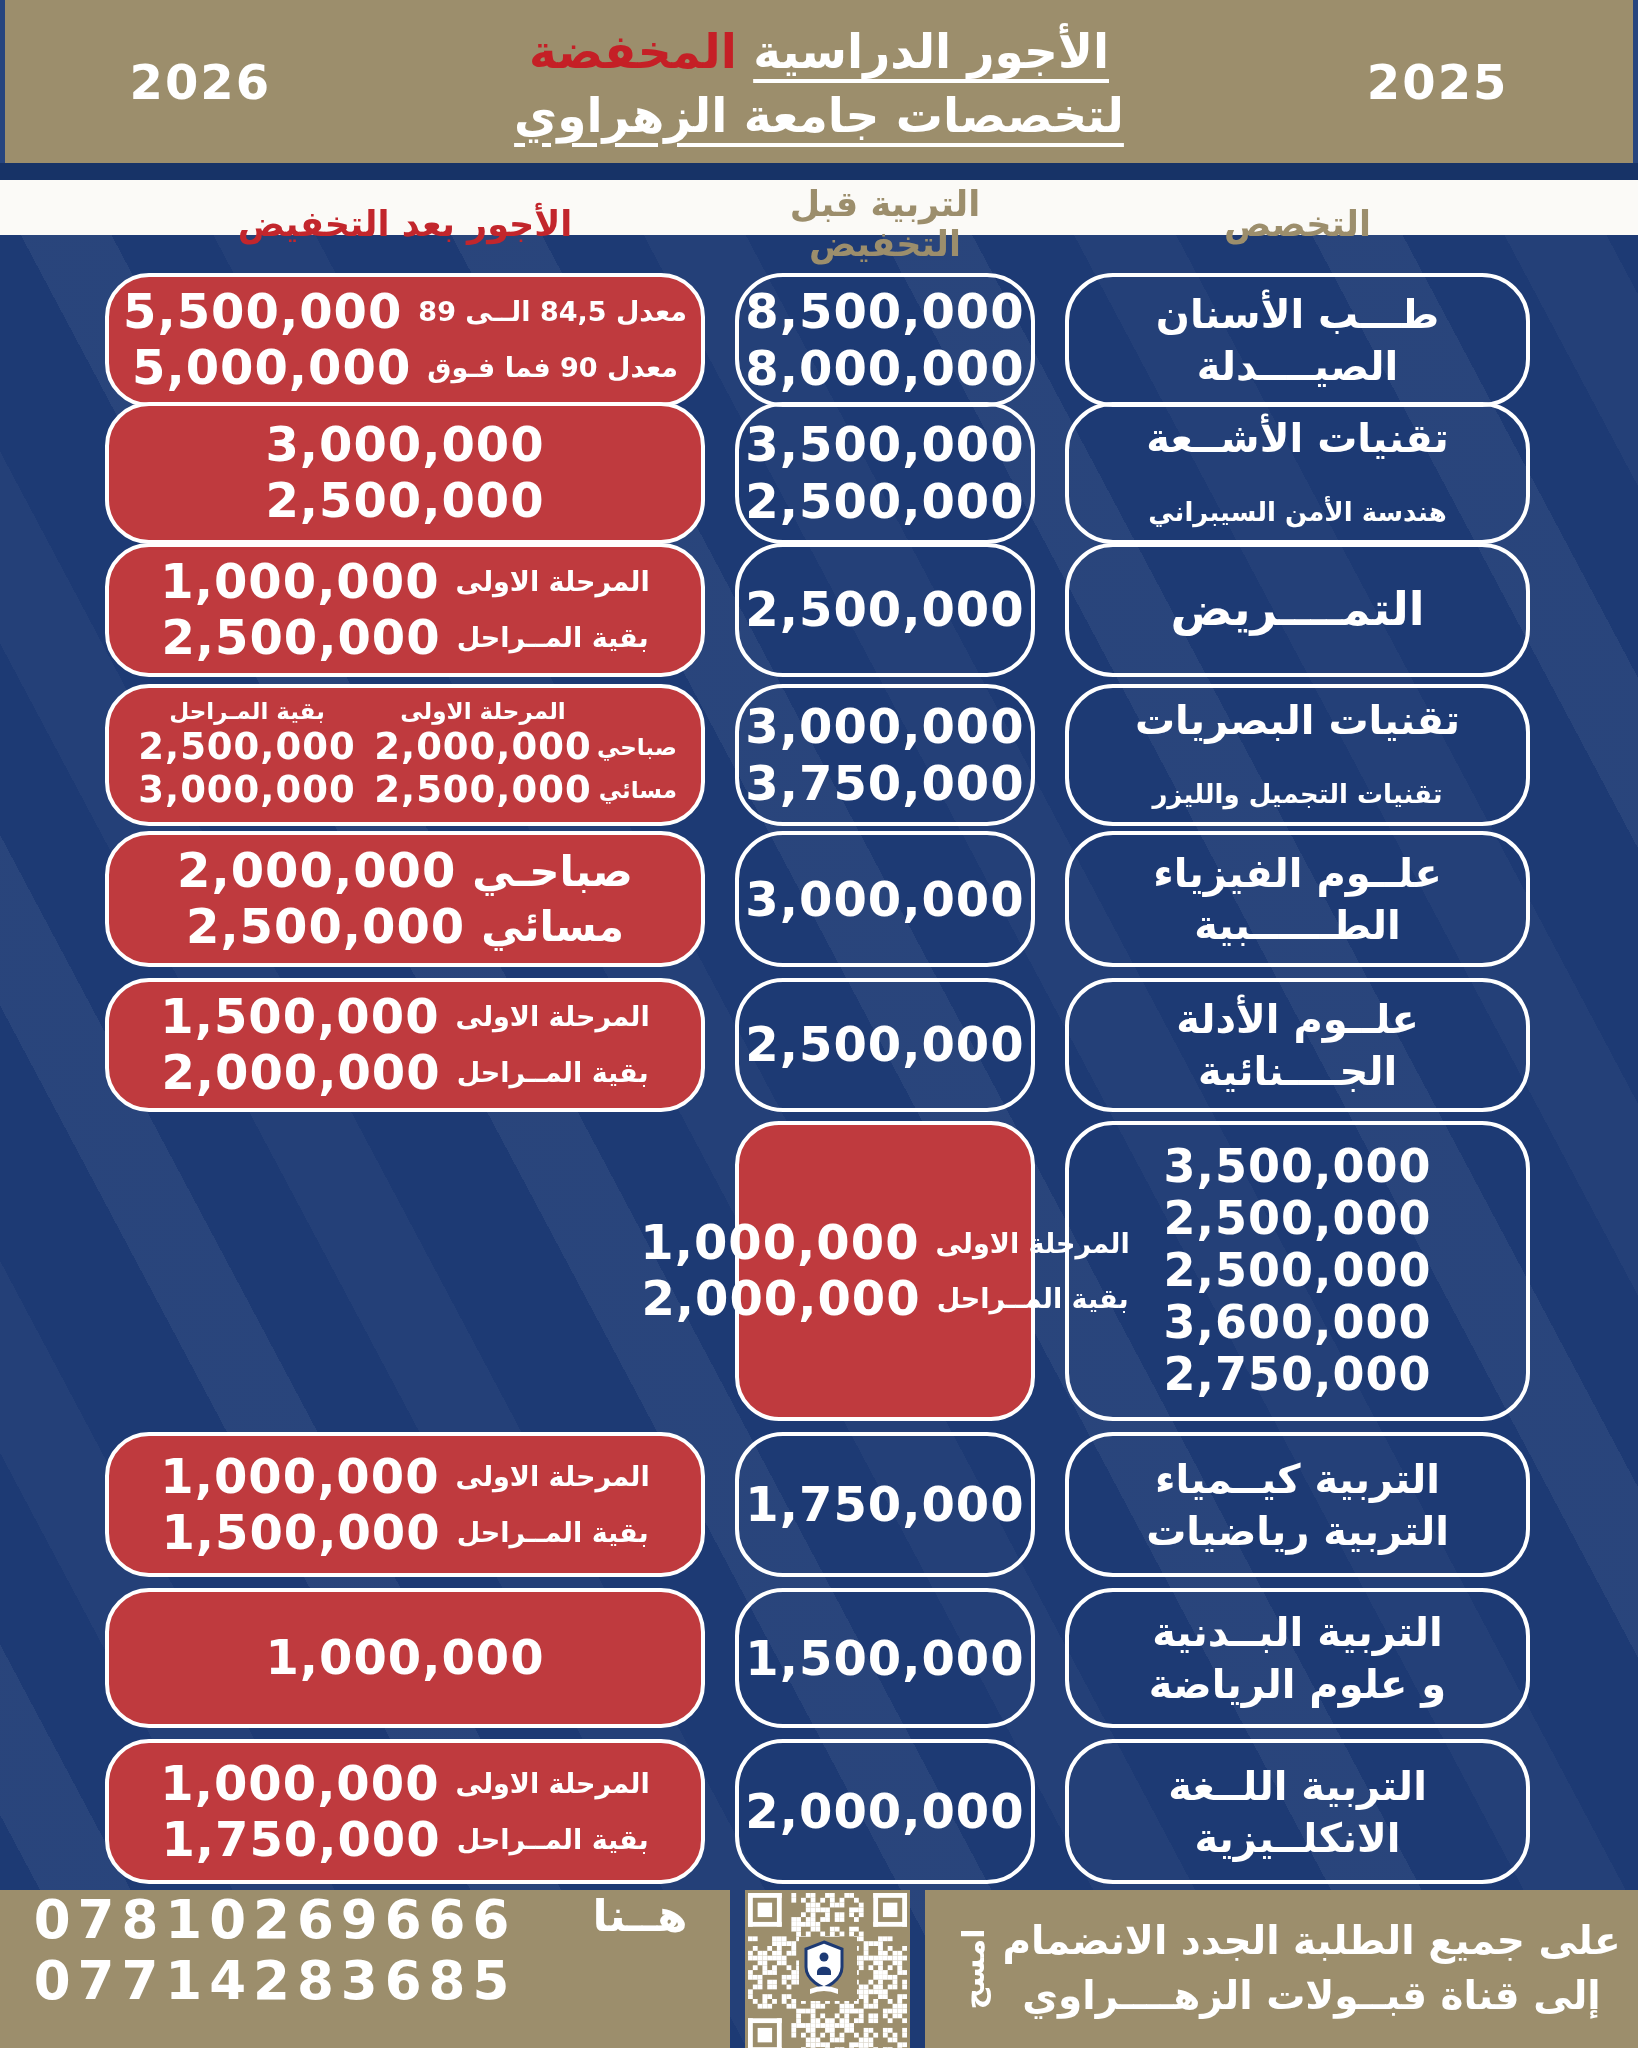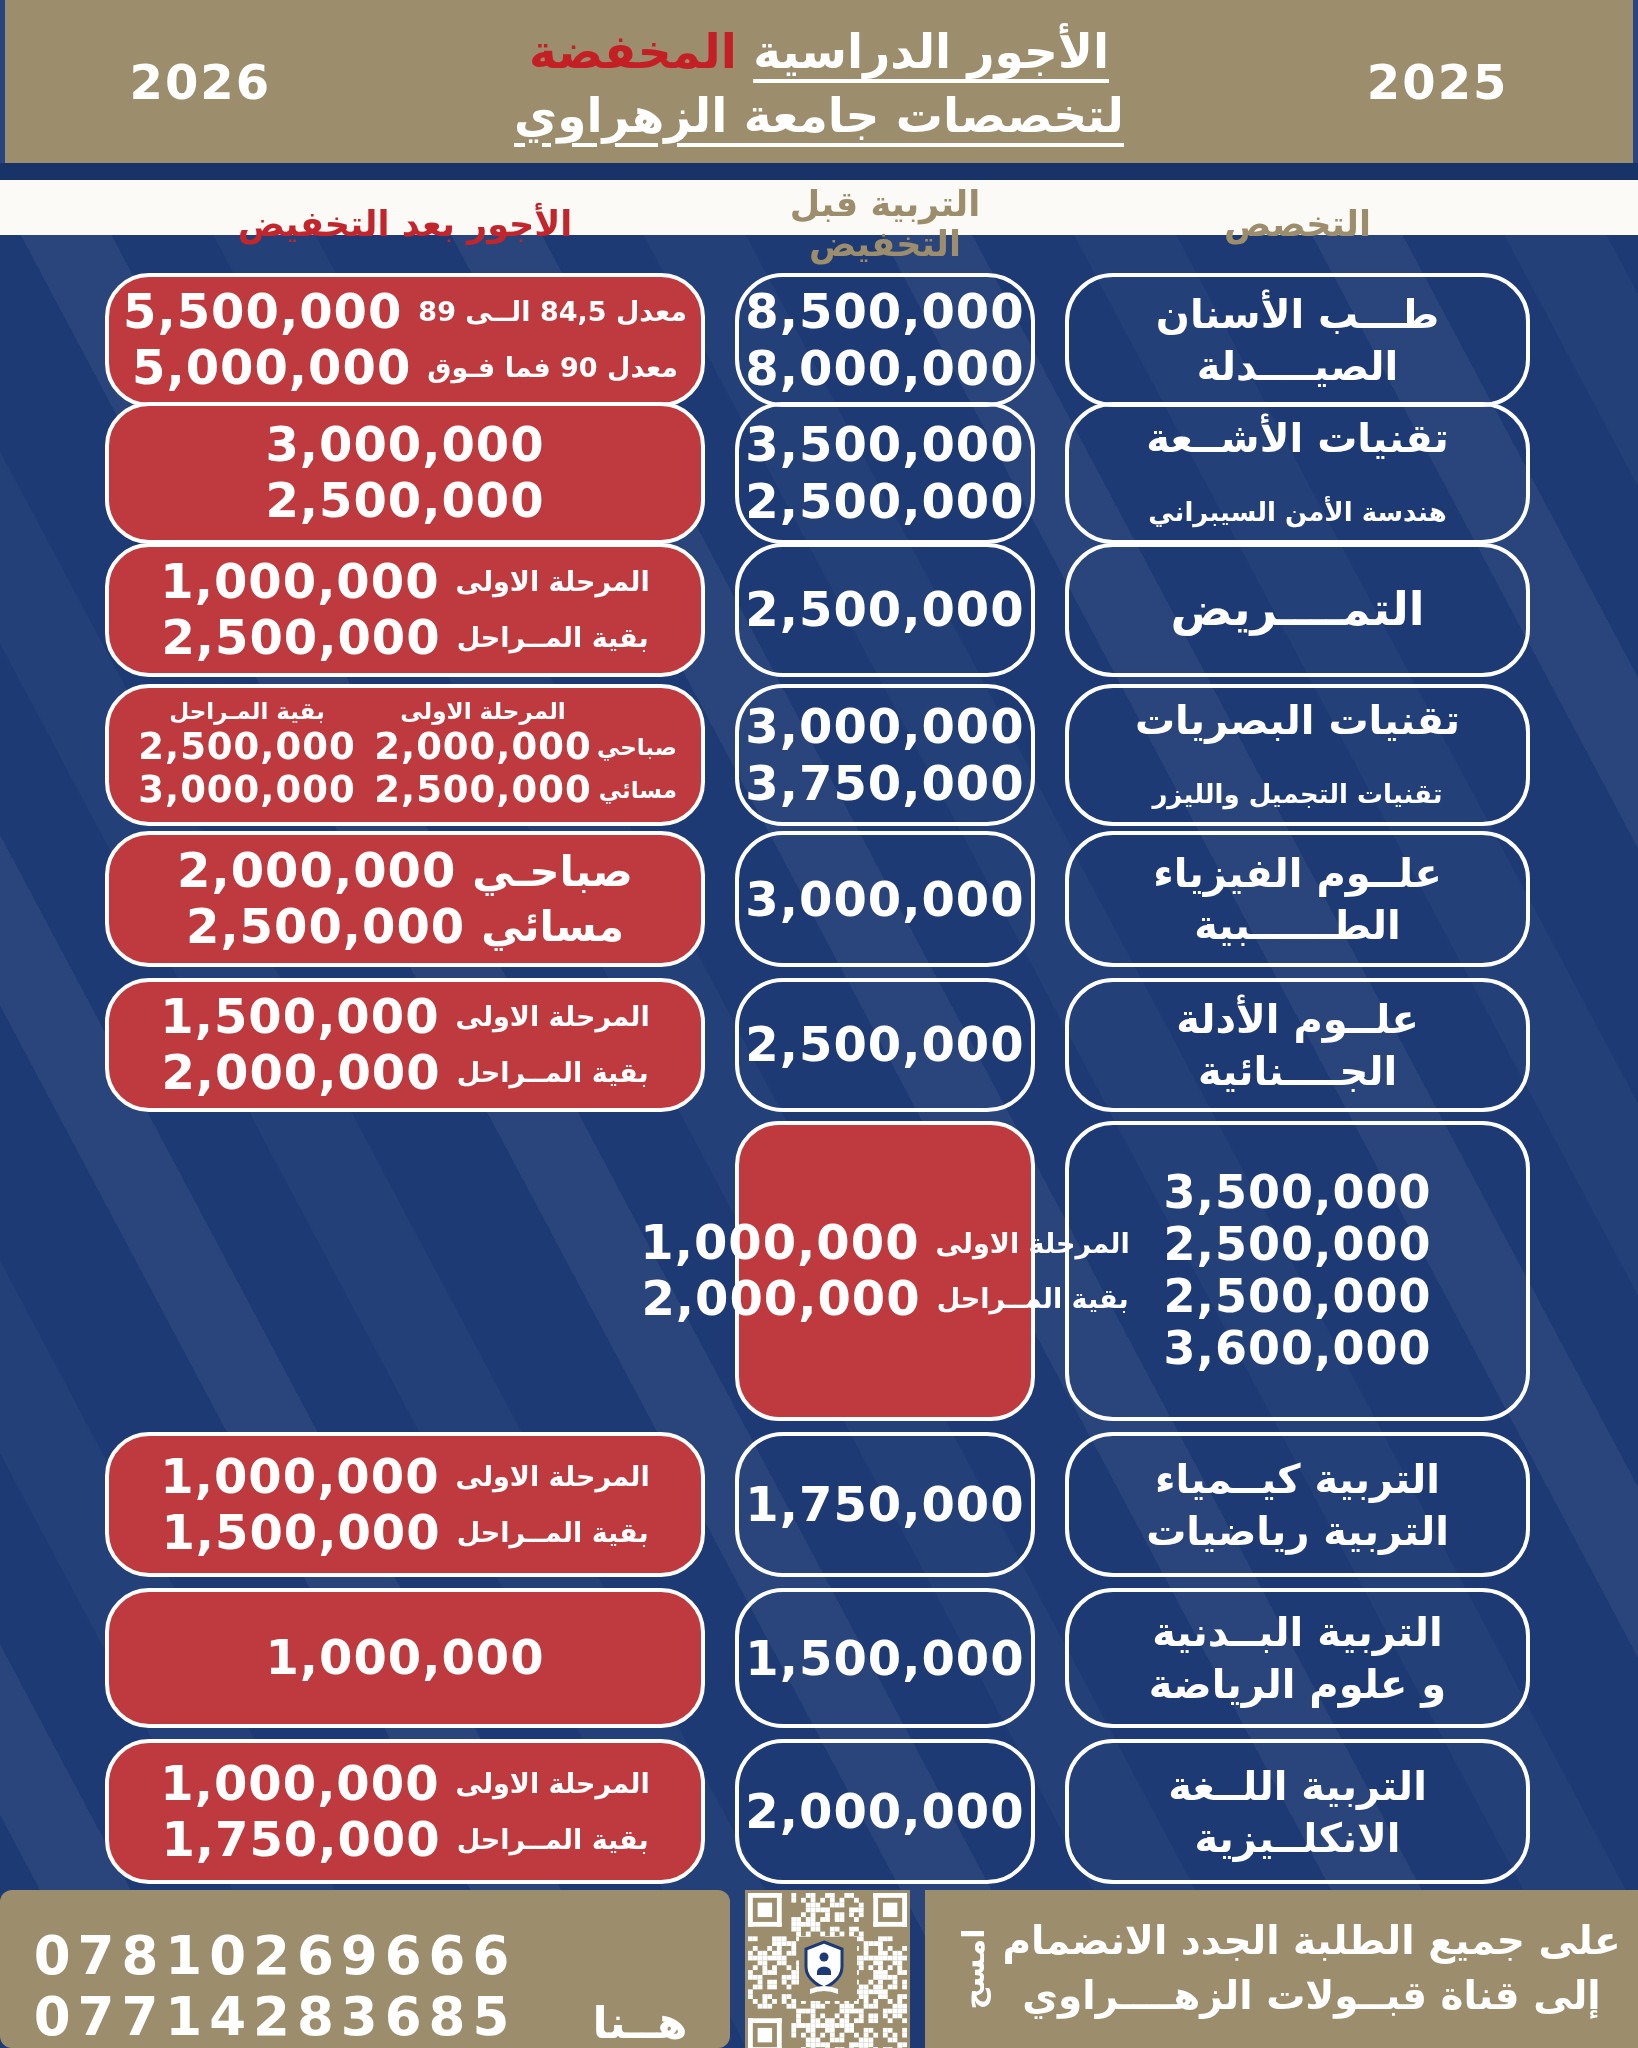--- a/index.html
+++ b/index.html
@@ -72,21 +72,21 @@
   .fcell{ font-weight:bold; white-space:nowrap; text-align:center; }
   .fhead{ font-size:23px; line-height:1.2; }
   .flbl{ font-size:23px; }
   .fval{ font-size:37px; line-height:1.15; letter-spacing:1px; }
   
   .ftr{
     position:absolute; z-index:2; bottom:0; left:0; width:100%; height:158px;
     display:flex; direction:ltr;
   }
   .fblock{ background:#9c8e6c; height:100%; }
-  .f-left{ width:730px; display:flex; direction:ltr; align-items:flex-end;border-radius:12px; }
+  .f-left{ width:730px; display:flex; direction:ltr; align-items:flex-start; }
   .phones{ flex:1; text-align:center; direction:ltr; color:#fff; font-weight:bold;
            font-size:53px; letter-spacing:7px; line-height:1.15; }
   .here{ width:180px; color:#fff; font-weight:bold; font-size:44px; text-align:center; }
   .fgap{ width:15px; height:100%; }
   .f-qr{ width:165px; position:relative; }
   .f-qr svg{ position:absolute; inset:3px; }
   .qr-logo{ position:absolute; left:50%; top:50%; transform:translate(-50%,-50%);
             width:58px; height:64px; background:#9c8e6c; display:flex; align-items:center; justify-content:center; }
   .f-right{ flex:1; position:relative; display:flex; flex-direction:column;
             justify-content:center; align-items:center; }
@@ -236,20 +236,21 @@
             <div class="aval">2,000,000</div>
           </div>
         </div>
       </div>
       <div class="row r7">
         <div class="box before many">
           <div class="bval">3,500,000</div>
           <div class="bval">2,500,000</div>
           <div class="bval">2,500,000</div>
           <div class="bval">3,600,000</div>
+          <div class="bval">2,750,000</div>
         </div>
         <div class="box rbox">
           <div class="aitem">
             <div class="albl">المرحلة الاولى</div>
             <div class="aval">1,000,000</div>
           </div>
           <div class="aitem">
             <div class="albl">بقية المــراحل</div>
             <div class="aval">2,000,000</div>
           </div>

